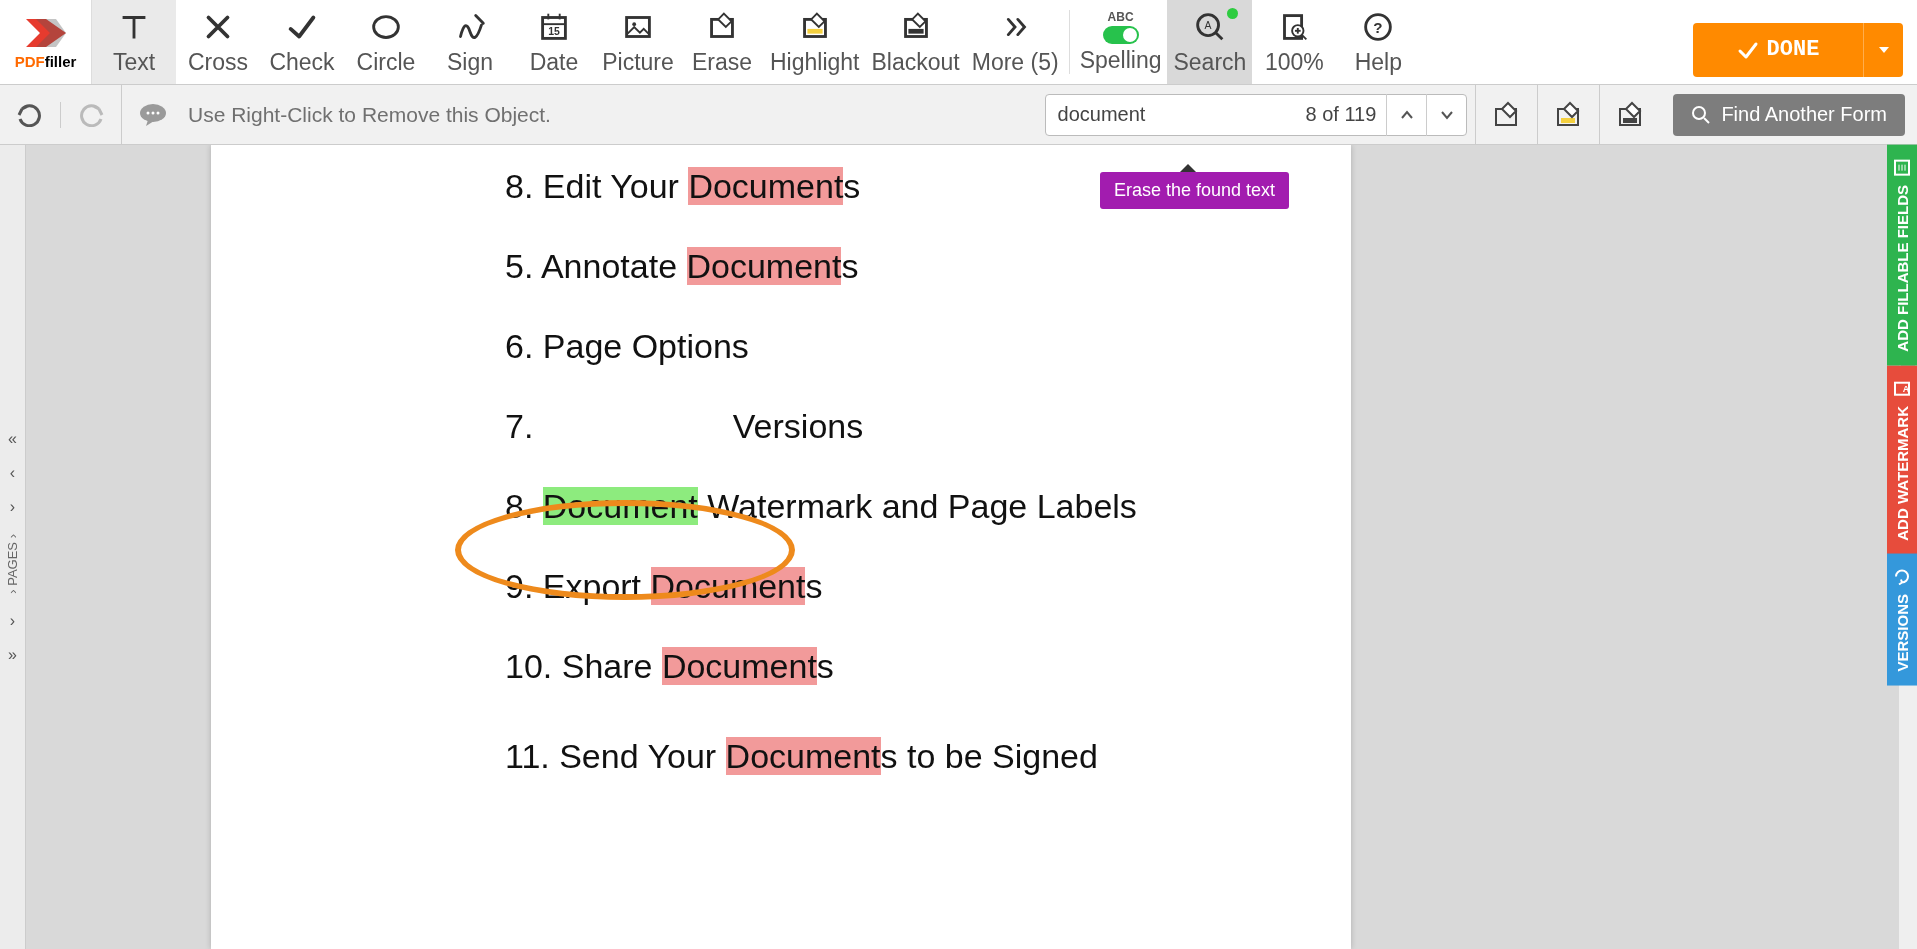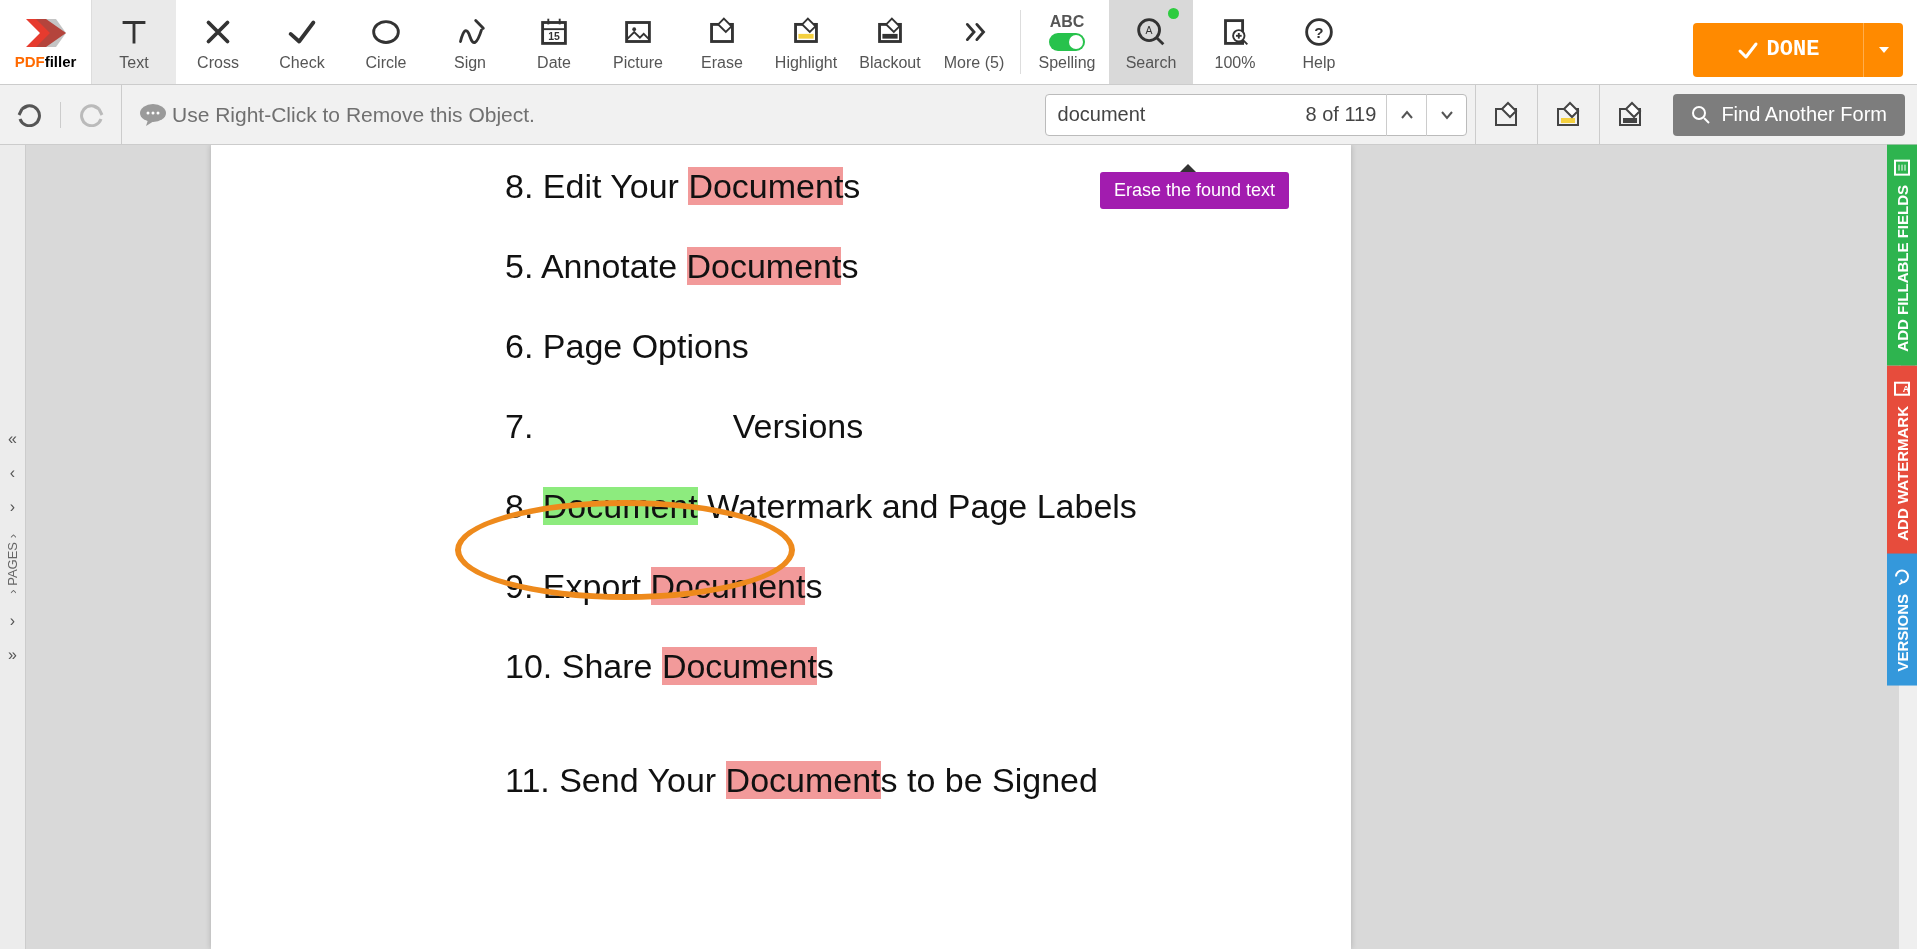--- a/index.html
+++ b/index.html
@@ -9,40 +9,40 @@
 .top-toolbar { display: flex; align-items: stretch; background: #fff; border-bottom: 1px solid #ccc; height: 85px; }
 .logo-cell { width: 92px; display: flex; flex-direction: column; align-items: center; justify-content: center; border-right: 1px solid #ddd; }
 .logo-cell svg { width: 48px; height: 36px; }
 .logo-text { font-size: 15px; font-weight: bold; margin-top: 2px; }
 .logo-pdf { color: #ff6a00; }
 .logo-filler { color: #000000; }
 
 .tool-btn { display:flex; flex-direction:column; align-items:center; justify-content:center; min-width:84px; padding:0 6px; cursor:pointer; border-right:0; }
 .tool-btn.active { background:#eaeaea; }
 .tool-btn svg, .tool-btn .ico { width:40px; height:38px; color:#333; }
-.tool-label { font-size:16px; color:#555; margin-top:3px; }
+.tool-label { font-size:23px; color:#555; margin-top:3px; }
 .tool-group { display:flex; align-items:stretch; }
 .tool-sep { width:1px; background:#ddd; margin:10px 4px; }
 
 .tool-btn.search { background:#d9d9d9; position:relative; }
 .active-dot { position:absolute; top:8px; right:14px; width:11px; height:11px; border-radius:50%; background:#2ecc40; }
 
 .spelling-toggle { width:36px; height:18px; border-radius:10px; background:#27c24c; position:relative; margin-top:2px; }
 .spelling-toggle::after { content:""; position:absolute; right:2px; top:2px; width:14px; height:14px; border-radius:50%; background:#fff; }
-.abc { font-size:16px; font-weight:bold; color:#555;text-align:center; }
+.abc { font-size:12px; font-weight:bold; color:#555;text-align:center; }
 
 .done-btn { display:flex; align-items:center; justify-content:center; background:#ff8a00; color:#fff; font-weight:bold; font-size:22px; height:54px; width:170px; border-radius:4px 0 0 4px; cursor:pointer;font-family:Liberation Mono, monospace; }
 .done-dd { width:40px; height:54px; background:#ff8a00; border-left:1px solid rgba(255,255,255,.3); display:flex; align-items:center; justify-content:center; border-radius:0 4px 4px 0; cursor:pointer; }
 .done-wrap { display:flex; align-items:center; margin:15px 14px 0 14px; }
 
 
 .second-bar { display:flex; align-items:center; background:#f1f1f1; border-bottom:1px solid #ccc; height:60px; }
 .undo-redo { display:flex; align-items:center; padding:0 14px; gap:18px; border-right:1px solid #ccc; height:100%; }
 .undo-redo .sep { width:1px; height:26px; background:#ccc; }
-.hint-bar { display:flex; align-items:center; gap:4px; padding:0 16px; flex:0 0 auto; color:#707070; font-size:21px; }
+.hint-bar { display:flex; align-items:center; gap:20px; padding:0 16px; flex:0 0 auto; color:#707070; font-size:21px; }
 .spacer { flex:1; }
 
 .search-box { display:flex; align-items:center; background:#fff; border:1px solid #bbb; border-radius:4px; height:42px; margin-right:8px; }
 .search-input { border:none; outline:none; font-size:20px; padding:0 12px; width:250px; color:#444; }
 .search-count { font-size:20px; color:#444; padding:0 10px; white-space:nowrap; }
 .nav-btn { width:40px; height:42px; border-left:1px solid #ccc; display:flex; align-items:center; justify-content:center; cursor:pointer; }
 
 .action-icons { display:flex; align-items:stretch; height:100%; }
 .action-icon { width:62px; display:flex; align-items:center; justify-content:center; border-left:1px solid #ccc; cursor:pointer; position:relative; }
 
@@ -299,21 +299,21 @@
 
   <div class="canvas">
     <div class="page">
       <div class="pline" style="top:22px"><span>8. Edit Your </span><span class="hl-red">Document</span><span>s</span></div>
       <div class="pline" style="top:102px"><span>5. Annotate </span><span class="hl-red">Document</span><span>s</span></div>
       <div class="pline" style="top:182px"><span>6. Page Options</span></div>
       <div class="pline" style="top:262px"><span>7. </span><span style="display:inline-block;width:190px"></span><span>Versions</span></div>
       <div class="pline" style="top:342px"><span>8. </span><span class="hl-green">Document</span><span> Watermark and Page Labels</span></div>
       <div class="pline" style="top:422px"><span>9. Export </span><span class="hl-red">Document</span><span>s</span></div>
       <div class="pline" style="top:502px"><span>10. Share </span><span class="hl-red">Document</span><span>s</span></div>
-      <div class="pline" style="top:616px"><span>11. Send Your </span><span class="hl-red">Document</span><span>s to be Signed</span></div>
+      <div class="pline" style="top:592px"><span>11. Send Your </span><span class="hl-red">Document</span><span>s to be Signed</span></div>
       <div class="circle-annot"></div>
     </div>
 
     <div class="scrollbar">
       <div class="scroll-thumb"></div>
     </div>
   </div>
 </div>
 
 <div class="tooltip">Erase the found text</div>

